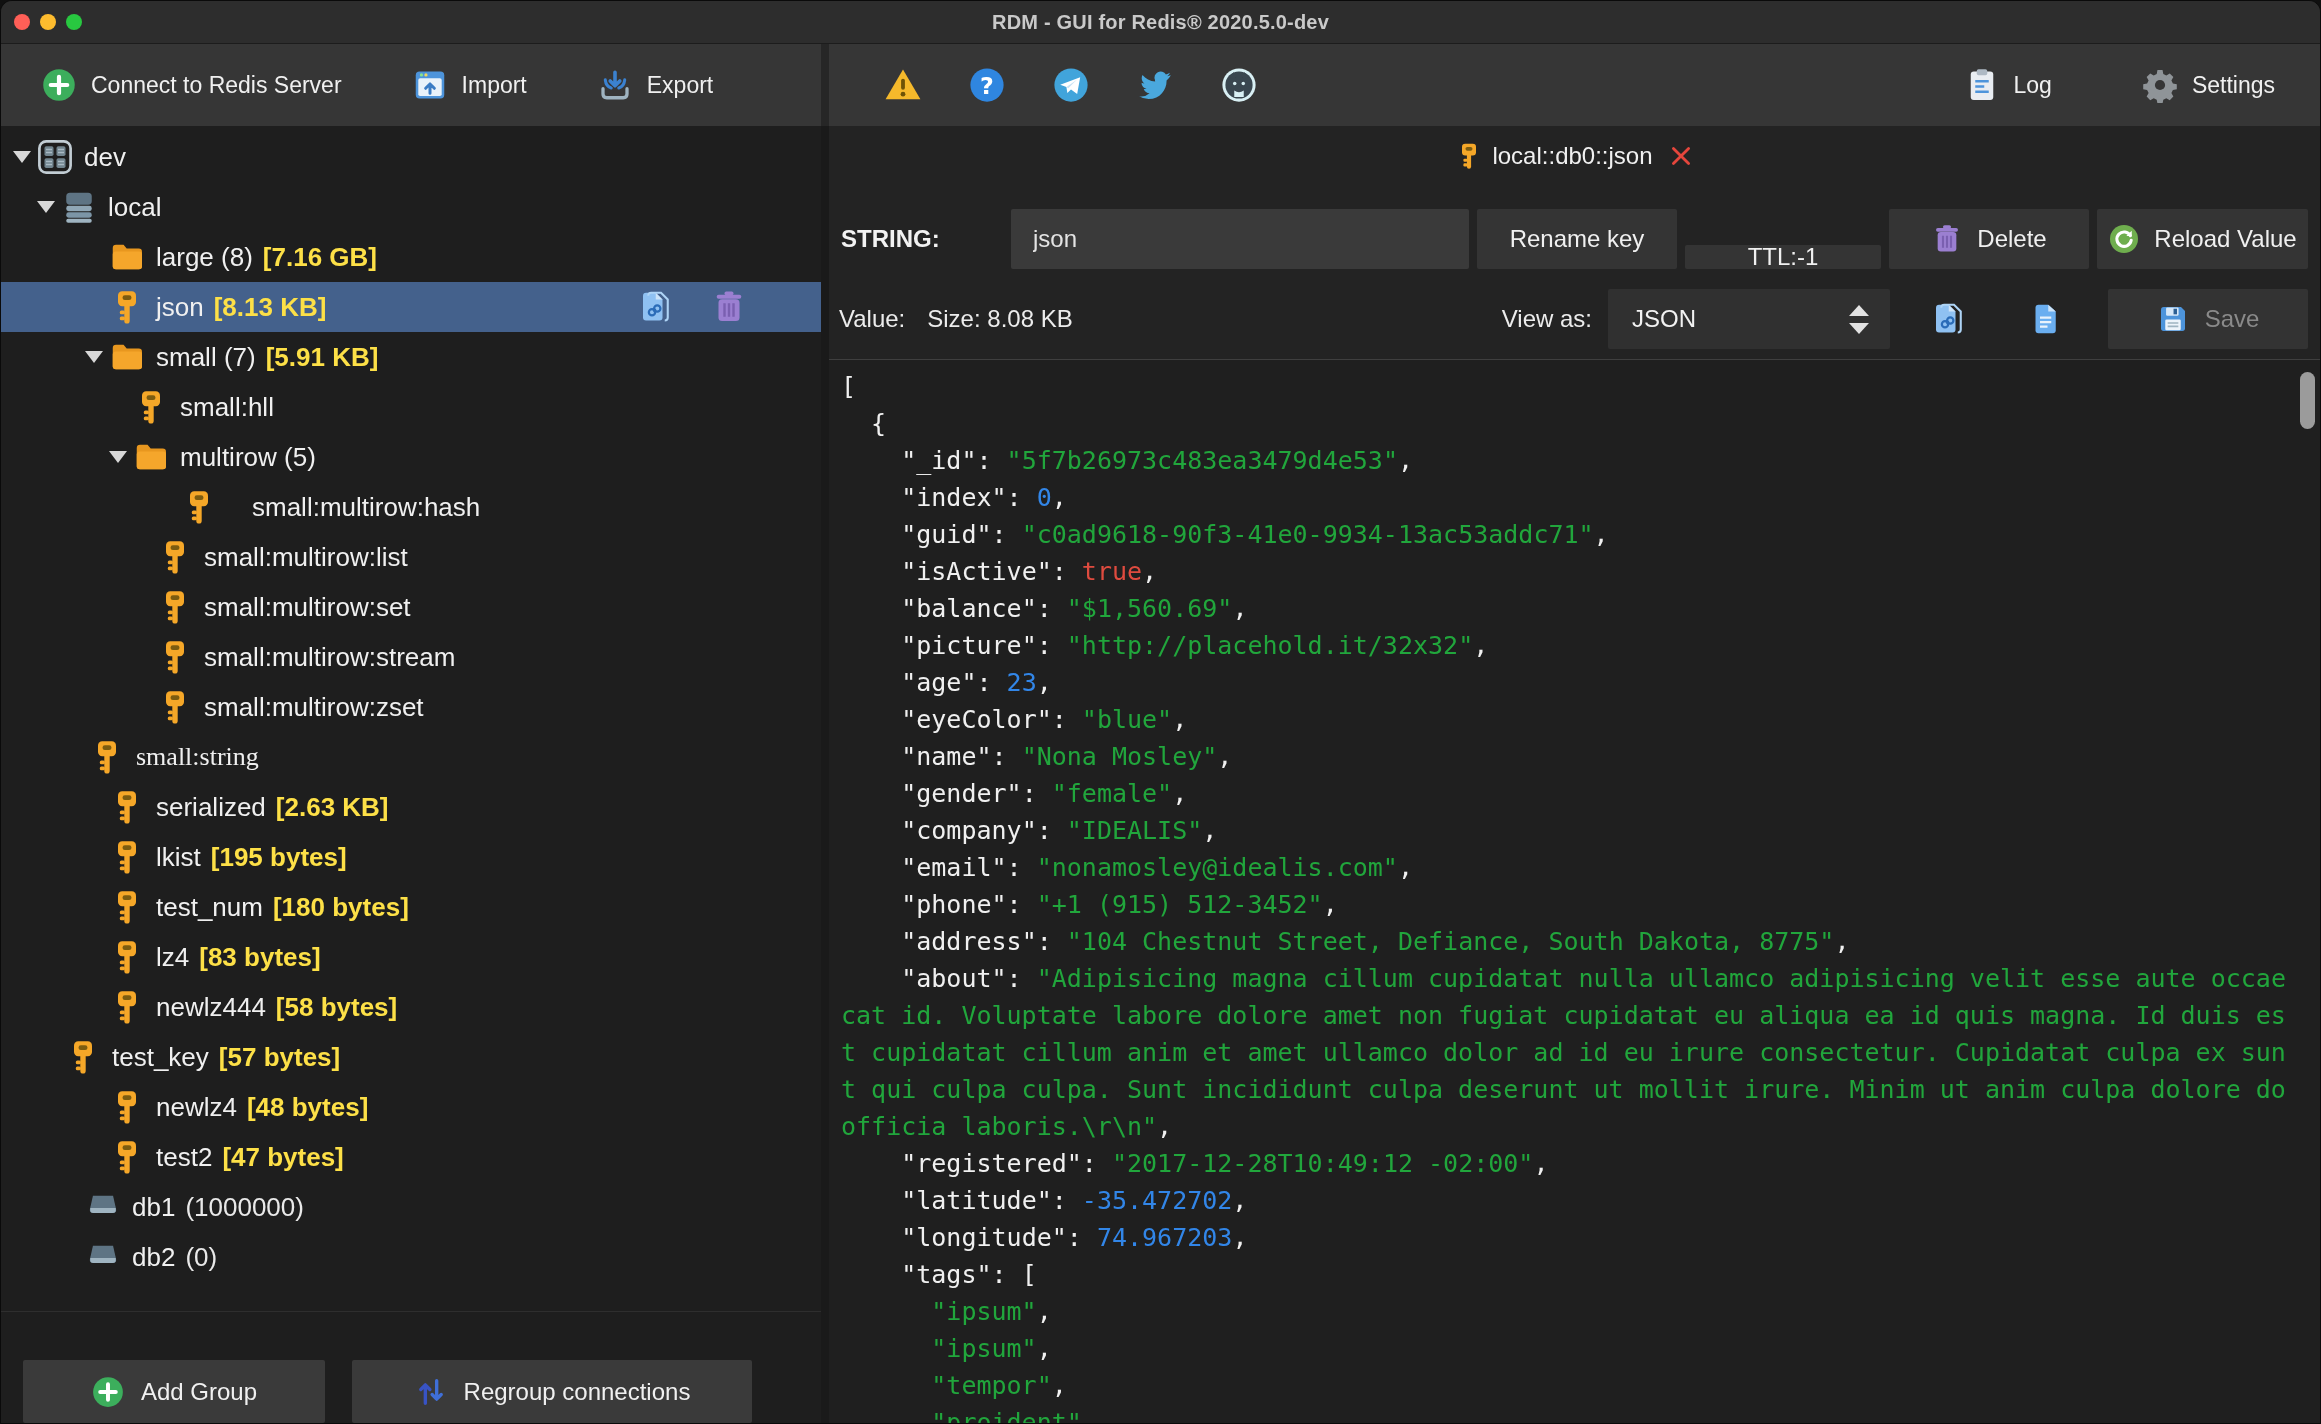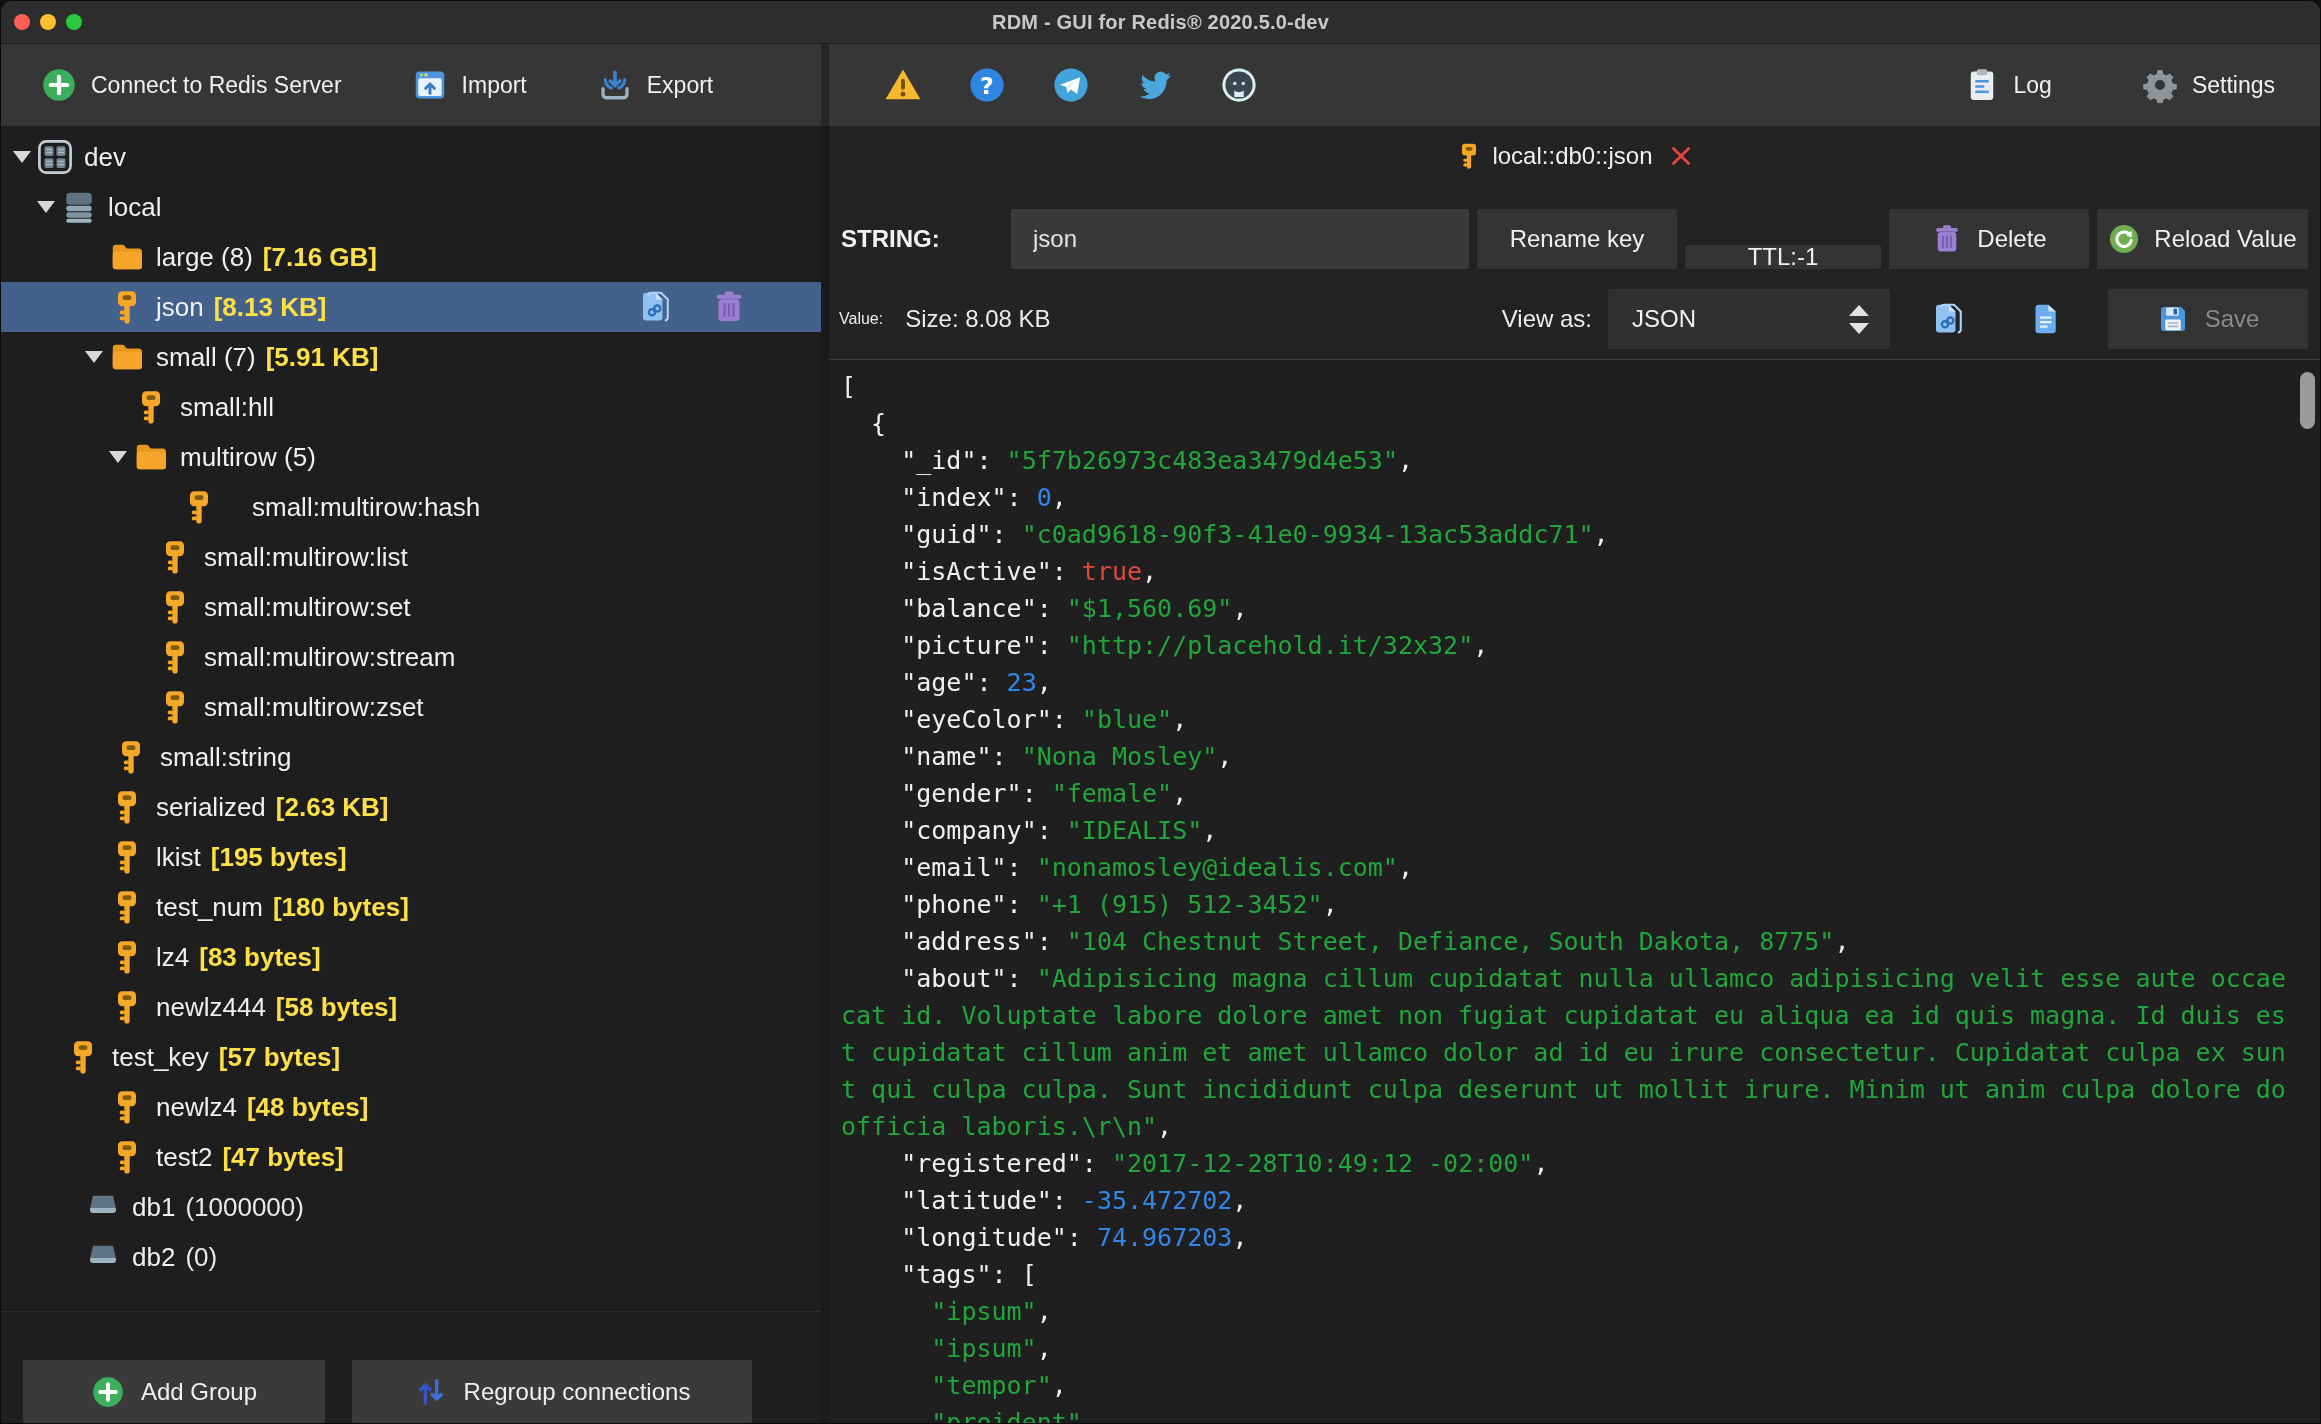--- a/index.html
+++ b/index.html
@@ -67,21 +67,21 @@
   .keytype { width:164px; flex:none; display:flex; align-items:center; color:#f2f2f2;
     font-weight:700; font-size:24px; padding-left:2px; }
   .keyinput { flex:1; background:#3a3a3a; border:none; border-radius:2px; color:#e4e4e4;
     font-size:24px; font-family:inherit; padding:0 22px; min-width:0; }
   .kbtn { background:#343434; border:none; border-radius:2px; color:#f0f0f0; font-size:24px;
     font-family:inherit; display:flex; align-items:center; justify-content:center; gap:14px; flex:none; }
   .kbtn .ic { width:32px; height:32px; display:inline-flex; }
   .b-rename { width:200px; } .b-ttl { width:196px;margin-top:36px; } .b-del { width:200px; } .b-reload { width:211px; }
 
   .valrow { height:60px; margin:20px 12px 0 10px; display:flex; align-items:center; flex:none; }
-  .vlabel { color:#ececec; font-size:16px; }
+  .vlabel { color:#ececec; font-size:24px; }
   .vsize { color:#ececec; font-size:24px; margin-left:22px; }
   .viewas { color:#ececec; font-size:24px; margin-left:auto; margin-right:16px; }
   .dropdown { width:282px; height:60px; background:#303030; border-radius:2px; display:flex;
     align-items:center; padding:0 18px 0 24px; }
   .dd-value { color:#f2f2f2; font-size:24px; flex:1; }
   .dd-chev { width:26px; height:40px; display:flex; flex-direction:column; align-items:center; justify-content:center; gap:7px; }
   .dd-chev i { display:block; width:0; height:0; border-left:10px solid transparent; border-right:10px solid transparent; }
   .dd-chev .up { border-bottom:11px solid #e2e2e2; }
   .dd-chev .dn { border-top:11px solid #e2e2e2; }
   .vicon { width:36px; height:36px; display:inline-flex; }
@@ -395,21 +395,21 @@
               <svg viewBox="0 0 24 24">
                 <rect x="6" y="1.5" width="12" height="10" rx="2.8" fill="#f5a728"></rect>
                 <rect x="9" y="4.2" width="6" height="3.2" rx="1.6" fill="#7c5c10"></rect>
                 <path d="M10.2 11h3.6v10.3q0 1.7-1.8 1.7t-1.8-1.7z" fill="#f5a728"></path>
                 <rect x="7.2" y="14.3" width="3.4" height="2.6" rx="1" fill="#f5a728"></rect>
                 <rect x="7.2" y="18.3" width="3.4" height="2.6" rx="1" fill="#f5a728"></rect>
               </svg>
             </span>
             <span class="tlabel">small:multirow:zset</span>
           </div>
-          <div class="trow" style="padding-left: 88px;">
+          <div class="trow" style="padding-left: 64px; font-family: Liberation Serif, serif;">
             <span class="arr hidden"></span>
             <span class="ticon">
               <svg viewBox="0 0 24 24">
                 <rect x="6" y="1.5" width="12" height="10" rx="2.8" fill="#f5a728"></rect>
                 <rect x="9" y="4.2" width="6" height="3.2" rx="1.6" fill="#7c5c10"></rect>
                 <path d="M10.2 11h3.6v10.3q0 1.7-1.8 1.7t-1.8-1.7z" fill="#f5a728"></path>
                 <rect x="7.2" y="14.3" width="3.4" height="2.6" rx="1" fill="#f5a728"></rect>
                 <rect x="7.2" y="18.3" width="3.4" height="2.6" rx="1" fill="#f5a728"></rect>
               </svg>
             </span>

